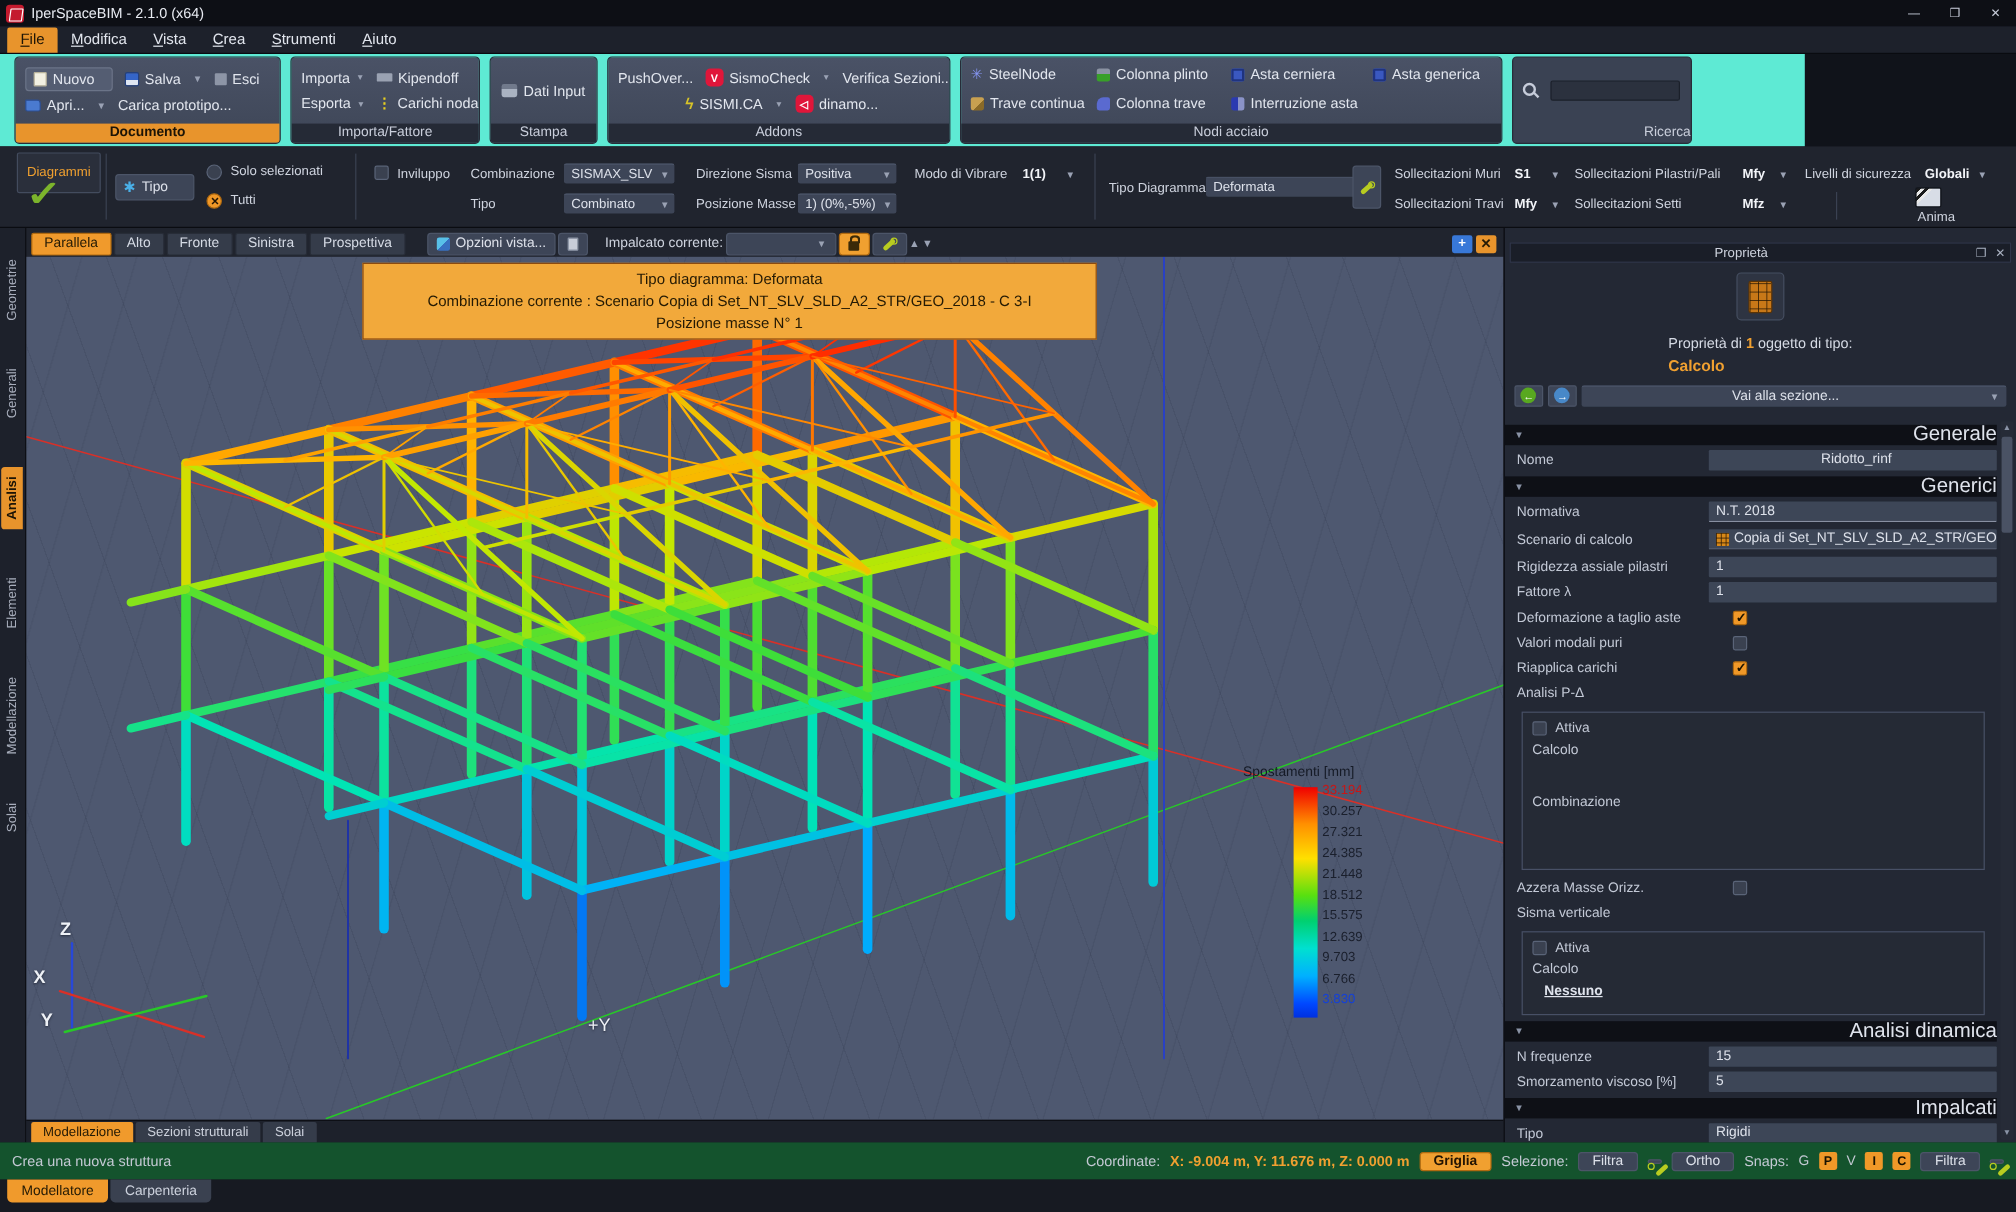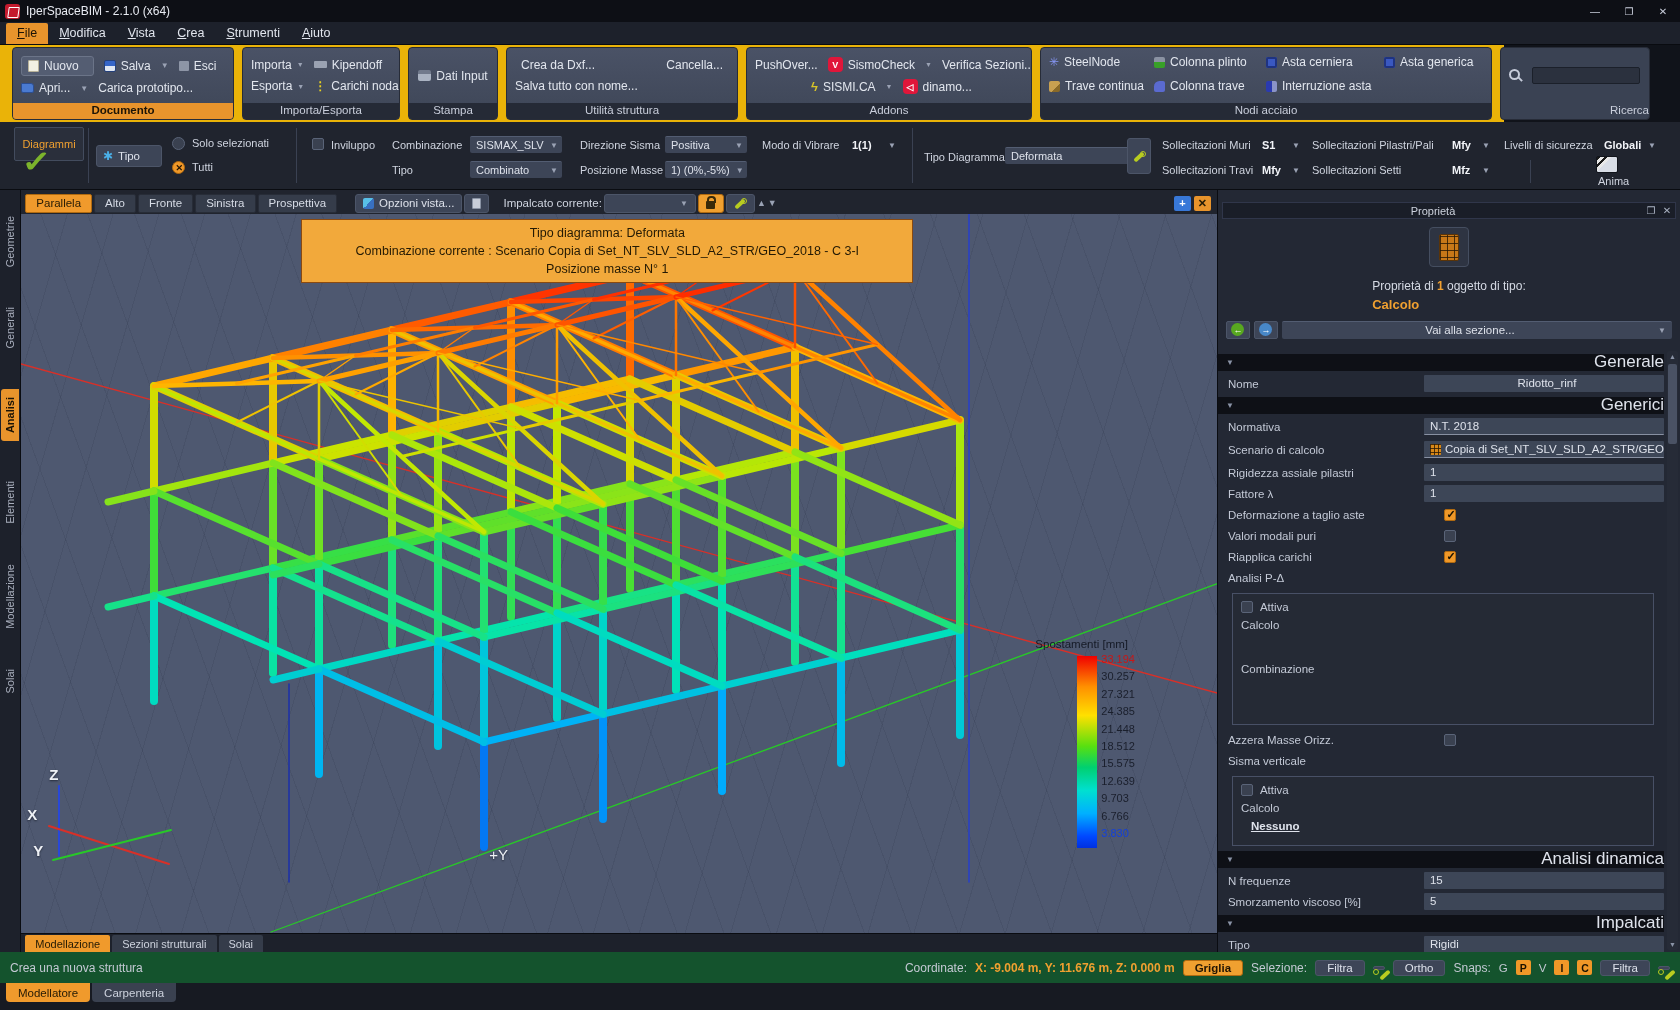--- a/index.html
+++ b/index.html
@@ -13,21 +13,21 @@
   .winbtns{margin-left:auto;display:flex;}
   .winbtn{width:34px;height:22px;display:flex;align-items:center;justify-content:center;font-size:10px;color:#c9cedb;}
 
   
   #menubar{position:absolute;left:0;top:22px;width:1680px;height:23px;background:#1d212b;display:flex;align-items:flex-end;padding-left:6px;border-bottom:1px solid #090b10;}
   .menuitem{font-size:12.5px;color:#e2e6ee;padding:3px 11px 4px 11px;}
   .menuitem.active{background:#e8942c;color:#1c1406;border-radius:2px 2px 0 0;}
   .menuitem u{text-decoration:underline;}
 
   
-  #ribbon{position:absolute;left:0;top:45px;width:1504px;height:77px;background:#eab308;display:flex;gap:8px;padding:2px 0 0 12px;}
+  #ribbon{position:absolute;left:0;top:45px;width:1504px;height:77px;background:#5eead4;display:flex;gap:8px;padding:2px 0 0 12px;}
   .rgroup{height:73px;background:linear-gradient(#4a5266,#3e4657);border:1px solid #272c38;border-radius:4px;display:flex;flex-direction:column;overflow:hidden;flex:none;}
   .rrows{flex:1;display:flex;flex-direction:column;justify-content:space-evenly;padding:2px 8px;}
   .rrow{display:flex;align-items:center;gap:10px;}
   .rfoot{height:16px;background:#252a36;font-size:11.5px;color:#c9cedb;text-align:center;line-height:15px;}
   .rfoot.orange{background:#e8942c;color:#1c1406;font-weight:bold;}
   .rbtn{display:inline-flex;align-items:center;gap:5px;font-size:12px;color:#e2e6ee;white-space:nowrap;}
   .rbtn.sunken{background:#545d72;border:1px solid #6b7488;border-radius:3px;padding:2px 14px 2px 6px;}
   .caret{font-size:8px;color:#9aa2b4;}
   .caret::after{content:"▼";}
   .caret.sm::after{font-size:7px;}
@@ -129,21 +129,21 @@
   .navbtn{width:24px;height:18px;background:#3d4557;border:1px solid #4c5568;border-radius:2px;display:flex;align-items:center;justify-content:center;}
   .navbtn .circ{width:13px;height:13px;border-radius:50%;color:#fff;font-size:9px;font-weight:bold;display:flex;align-items:center;justify-content:center;}
   .circ.back{background:#58a820;}
   .circ.fwd{background:#4888c8;}
   .vaibar{flex:1;height:18px;background:#3d4557;border-top:1px solid #535d72;border-radius:2px;display:flex;align-items:center;font-size:11.5px;color:#dde1ea;}
   .vaibar span.t{flex:1;text-align:center;}
   #pscroll{flex:1;position:relative;padding:4px 16px 0 0;overflow:hidden;}
   .shead{height:17px;background:#0e1016;display:flex;align-items:center;margin:3px 0;}
   .shead .tri{color:#8a93a6;font-size:8px;padding:0 8px;}
   .shead .t{flex:1;text-align:right;color:#dfe3ec;font-size:17px;}
-  .prow{display:flex;align-items:center;height:20px;margin:1px 0;gap:36px;}
+  .prow{display:flex;align-items:center;height:20px;margin:1px 0;}
   .plabel{width:170px;padding-left:10px;color:#c3c9d6;font-size:11.5px;white-space:nowrap;}
   .pval{flex:1;background:#3d4657;border-radius:1px;height:17px;line-height:17px;padding-left:6px;color:#dde1ea;font-size:11.5px;white-space:nowrap;overflow:hidden;display:flex;align-items:center;gap:4px;}
   .pval .gicon{width:11px;height:11px;background:#d88818;border-radius:1px;background-image:linear-gradient(rgba(40,24,4,.8) 1px,transparent 1px),linear-gradient(90deg,rgba(40,24,4,.8) 1px,transparent 1px);background-size:4px 4px;flex:none;}
   .pval.under{border-bottom:1px solid #8890a2;}
   .gbox{border:1px solid #485066;background:#252a35;margin:5px 10px 5px 14px;padding:7px 8px;}
   .gbox .row{display:flex;align-items:center;gap:7px;margin-bottom:6px;font-size:11.5px;color:#c3c9d6;}
   .gbox .indent{margin-left:10px;font-weight:bold;color:#dfe3ec;text-decoration:underline;}
   .spacer30{height:26px;} .spacer40{height:36px;}
   #pbar{position:absolute;right:2px;top:4px;bottom:2px;width:11px;background:#262b37;border-radius:2px;}
   #pbar .up,#pbar .dn{position:absolute;left:0;width:11px;height:11px;color:#8a93a6;font-size:7px;text-align:center;line-height:11px;}
@@ -233,53 +233,35 @@
         <span class="rbtn">
             <span>Esporta</span>
             <span class="caret sm"></span>
           </span>
         <span class="rbtn">
             <span class="i i-dots">⋮</span>
             <span>Carichi nodali</span>
           </span>
       </div>
     </div>
-    <div class="rfoot">Importa/Esporta</div>
+    <div class="rfoot">Importa/Fattore</div>
   </div>
 
   <div class="rgroup" style="width:90px">
     <div class="rrows" style="justify-content:center">
       <div class="rrow" style="justify-content:center">
         <span class="rbtn">
             <span class="i i-print"></span>
             <span>Dati Input</span>
           </span>
       </div>
     </div>
     <div class="rfoot">Stampa</div>
   </div>
 
-  <div class="rgroup" style="width:232px">
-    <div class="rrows">
-      <div class="rrow" style="justify-content:space-between;padding:0 6px">
-        <span class="rbtn">
-            <span>Crea da Dxf...</span>
-          </span>
-        <span class="rbtn">
-            <span>Cancella...</span>
-          </span>
-      </div>
-      <div class="rrow">
-        <span class="rbtn">
-            <span>Salva tutto con nome...</span>
-          </span>
-      </div>
-    </div>
-    <div class="rfoot">Utilità struttura</div>
-  </div>
 
   <div class="rgroup" style="width:286px">
     <div class="rrows">
       <div class="rrow">
         <span class="rbtn">
             <span>PushOver...</span>
           </span>
         <span class="rbtn">
             <span class="i i-red">V</span>
             <span>SismoCheck</span>

